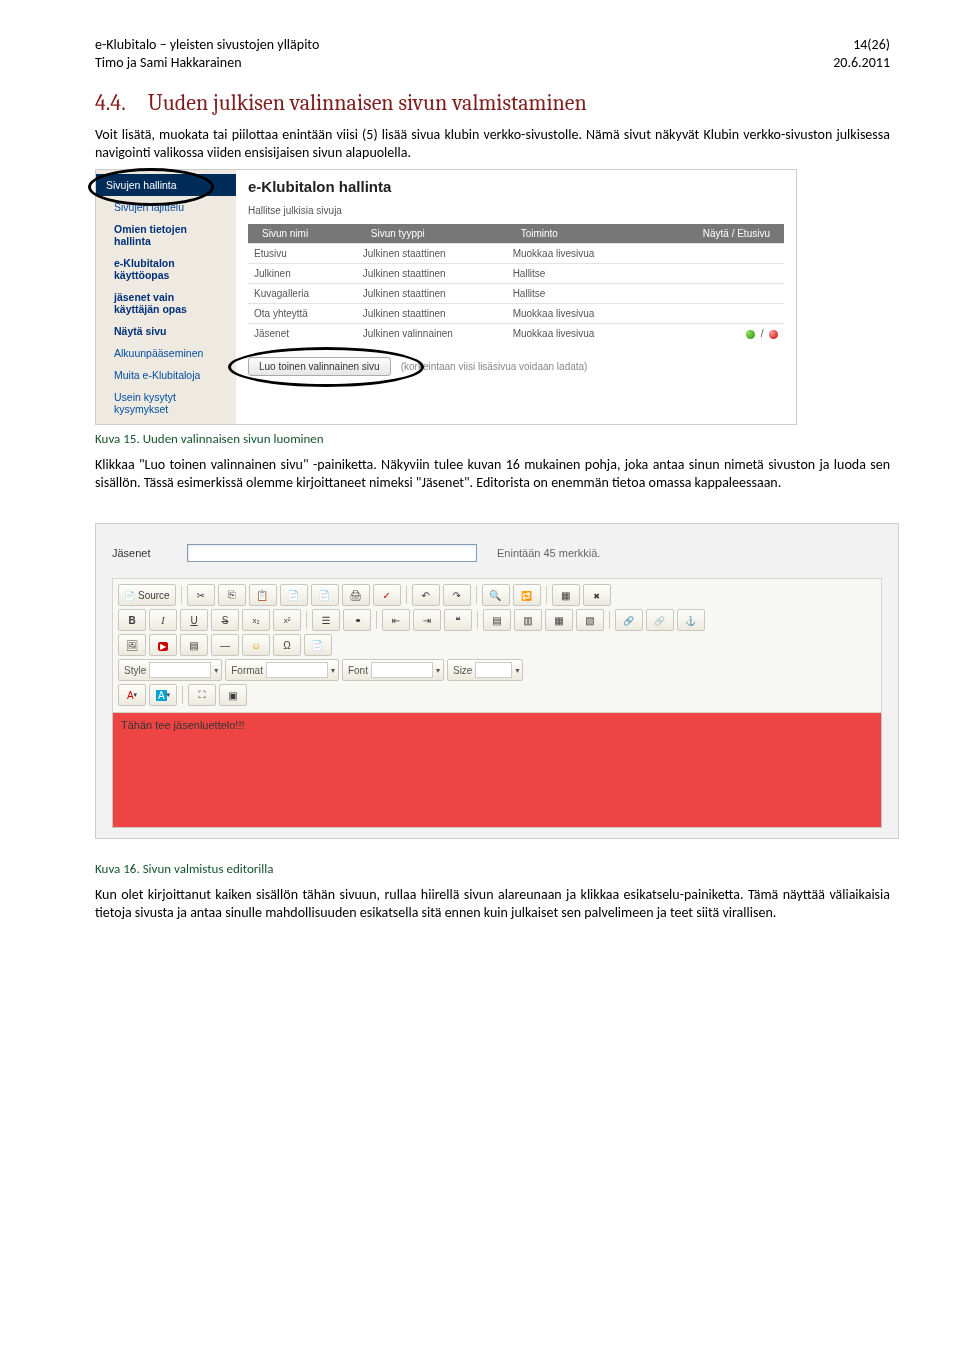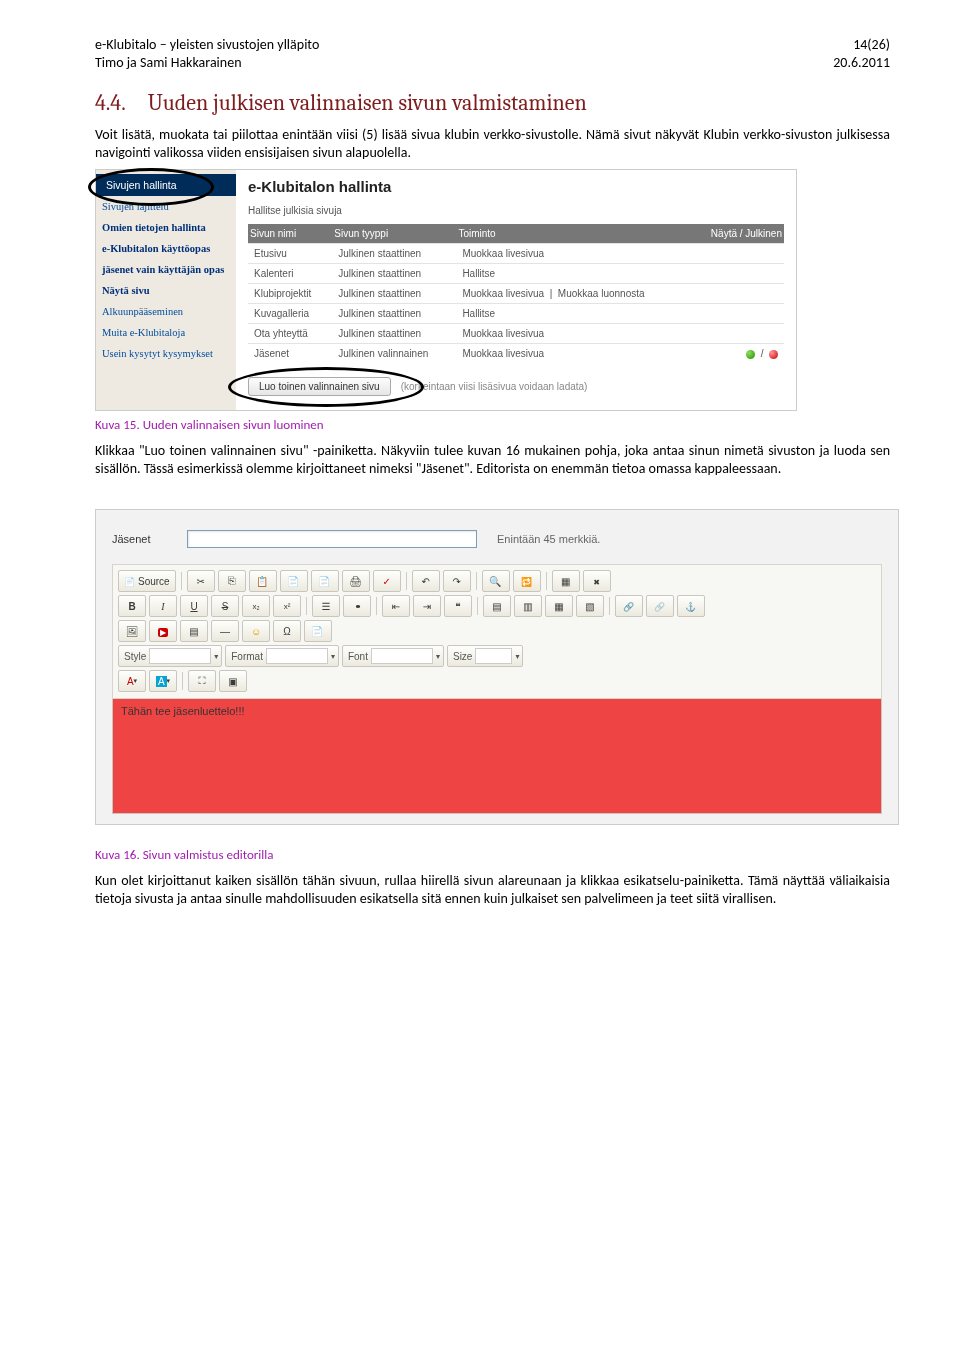--- a/index.html
+++ b/index.html
@@ -33,44 +33,43 @@
   }
   h2.section .num { margin-right: 22px; }
   p.body {
     font-size: 14px;
     text-align: justify;
     margin: 0 0 8px 0;
     line-height: 1.25;
   }
   p.caption {
     font-size: 13px;
-    color: #a21caf;
+    color: #14532d;
     margin: 6px 0 10px 0;
   }
 
   
   .shot1 {
     width: 700px;
     background: #fff;
     border: 1px solid #ccc;
     display: flex;
     font-family: Verdana, Arial, sans-serif;
     font-size: 10.5px;
     justify-content: space-between;
   }
   .shot1 .side {
     width: 140px;
     background: #eeeae2;
     padding: 4px 0;
   }
   .shot1 .side .item {
-    padding: 5px 6px;
+    padding: 5px 18px;
     color: #034fa0;
     cursor: pointer;
-    font-family: Liberation Serif, serif;
   }
   .shot1 .side .hl {
     background: #002c5a;
     color: #fff;
     position: relative;
     padding: 5px 10px;
   }
   .shot1 .side .circle1 {
     position: absolute;
     left: -8px; top: -6px;
@@ -88,21 +87,21 @@
   .shot1 .main h3 {
     font-size: 15px;
     color: #222;
     font-weight: bold;
     margin: 0 0 10px 0;
   }
   .shot1 .sub { font-size: 10px; color: #555; margin-bottom: 8px; }
   .shot1 table { width: 100%; border-collapse: collapse; font-size: 10px; }
   .shot1 th {
     background: #777; color: #fff; text-align: left;
-    padding: 4px 2px; font-weight: normal;
+    padding: 4px 14px; font-weight: normal;
   }
   .shot1 td {
     padding: 4px 6px; border-top: 1px solid #e3e3e3; color: #555;
   }
   .shot1 .dots { display: inline-block; }
   .shot1 .dot { display: inline-block; width: 9px; height: 9px; border-radius: 50%; vertical-align: middle; }
   .shot1 .dot.g { background: radial-gradient(circle at 30% 30%, #8be05a, #2a8c00); }
   .shot1 .dot.r { background: radial-gradient(circle at 30% 30%, #ff9a9a, #c00); }
   .shot1 .btnrow { margin-top: 14px; position: relative; display: flex; align-items: center; gap: 10px; }
   .shot1 .btn {
@@ -272,42 +271,32 @@
     </div>
     <div class="main">
       <h3>e-Klubitalon hallinta</h3>
       <div class="sub">Hallitse julkisia sivuja</div>
       <table>
         <tbody>
             <tr>
           <th>Sivun nimi</th>
           <th>Sivun tyyppi</th>
           <th>Toiminto</th>
-          <th style="text-align:right">Näytä / Julkinen</th>
+          <th style="text-align:right">Näytä / Etusivu</th>
         </tr>
         <tr>
           <td>Etusivu</td>
           <td>Julkinen staattinen</td>
           <td><span class="lnk">Muokkaa livesivua</span></td>
           <td></td>
         </tr>
         <tr>
-          <td>Kalenteri</td>
+          <td>Julkinen</td>
           <td>Julkinen staattinen</td>
           <td><span class="lnk">Hallitse</span></td>
-          <td></td>
-        </tr>
-        <tr>
-          <td>Klubiprojektit</td>
-          <td>Julkinen staattinen</td>
-          <td>
-            <span class="lnk">Muokkaa livesivua</span>
-            &nbsp;|&nbsp;
-            <span class="lnk">Muokkaa luonnosta</span>
-          </td>
           <td></td>
         </tr>
         <tr>
           <td>Kuvagalleria</td>
           <td>Julkinen staattinen</td>
           <td><span class="lnk">Hallitse</span></td>
           <td></td>
         </tr>
         <tr>
           <td>Ota yhteyttä</td>

